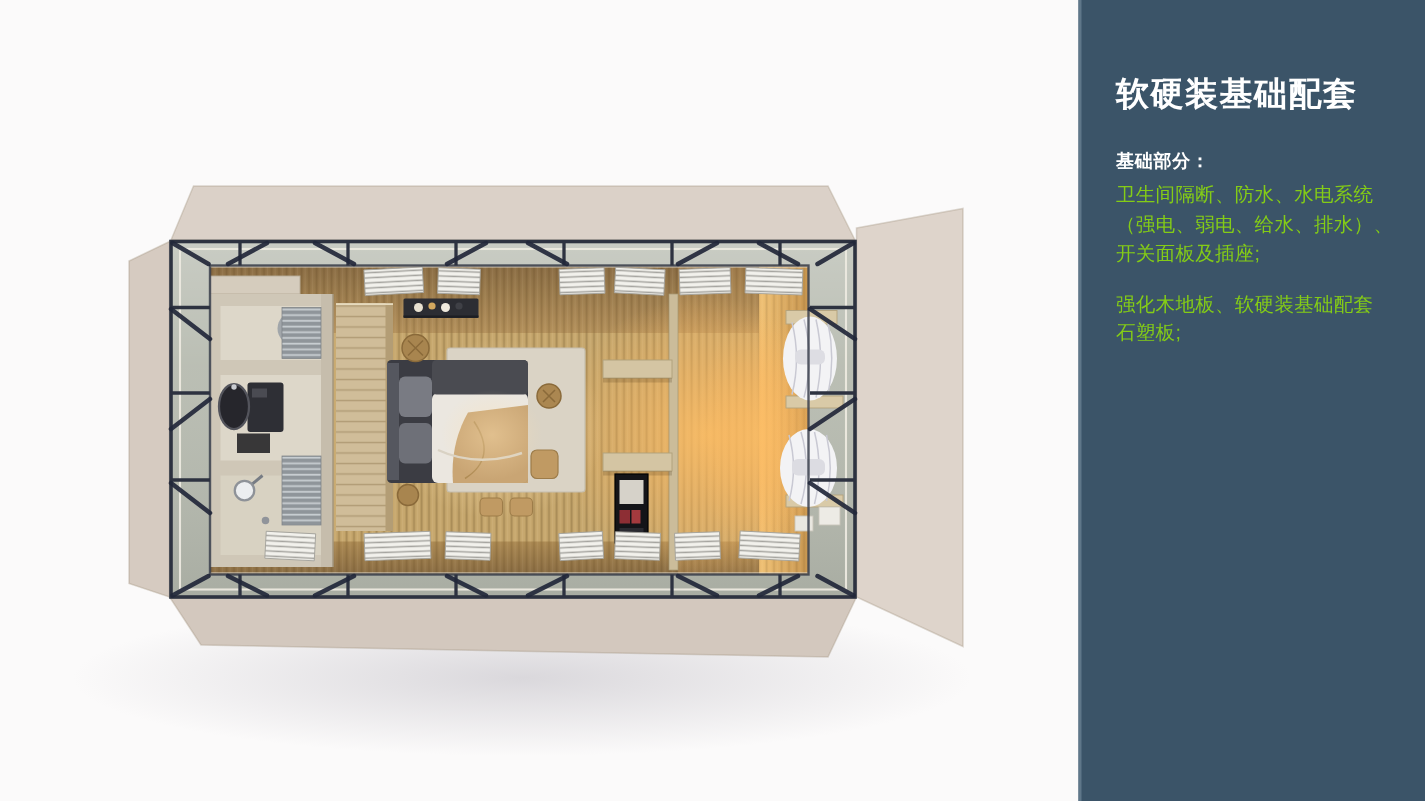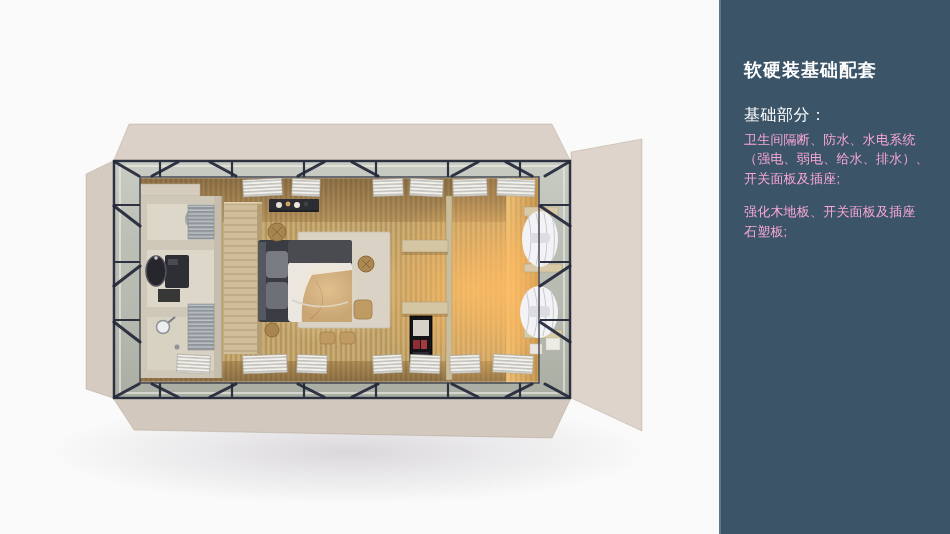--- a/index.html
+++ b/index.html
@@ -19,30 +19,30 @@
   .render-area{position:absolute;left:0;top:0;width:719px;height:534px;}
   .render-area svg{display:block;width:719px;height:534px;}
   .spec-panel{
     position:absolute;left:719px;top:0;width:231px;height:534px;
     background:var(--panel_bg);
     border-left:2px solid var(--panel_edge);
     color:var(--panel_text);
     padding:42px 14px 0 23px;
   }
   .panel-title{
-    margin:18px 0 24px 0;
-    font-size:18px;line-height:1.15;font-weight:700;letter-spacing:1px;
+    margin:8px 0 24px 0;
+    font-size:22px;line-height:1.15;font-weight:700;letter-spacing:1px;
     white-space:nowrap;
   }
   .spec-section{margin:0 0 14px 0;}
   .spec-section h2{
-    margin:0 0 4px 0;font-size:16px;font-weight:400;letter-spacing:.5px;
+    margin:0 0 4px 0;font-size:12px;font-weight:700;letter-spacing:.5px;
   }
   .spec-section p{
-    margin:0;font-size:13px;line-height:1.5;color:#f9a8d4;
+    margin:0;font-size:13px;line-height:1.5;color:#84cc16;
     white-space:pre-line;letter-spacing:.2px;
   }
 </style>
 </head>
 <body>
 
 <div class="stage">
 
   <div class="render-area">
     <svg viewBox="0 0 719 534" xmlns="http://www.w3.org/2000/svg">
@@ -278,18 +278,18 @@
     </section>
 
     <section class="spec-section">
     </section>
 
     <section class="spec-section">
     </section>
 
 
     <section class="spec-section">
-      <p>强化木地板、开关面板及插座
+      <p>强化木地板、软硬装基础配套
 石塑板;</p>
     </section>
   </aside>
 
 </div>
 
 </body></html>

